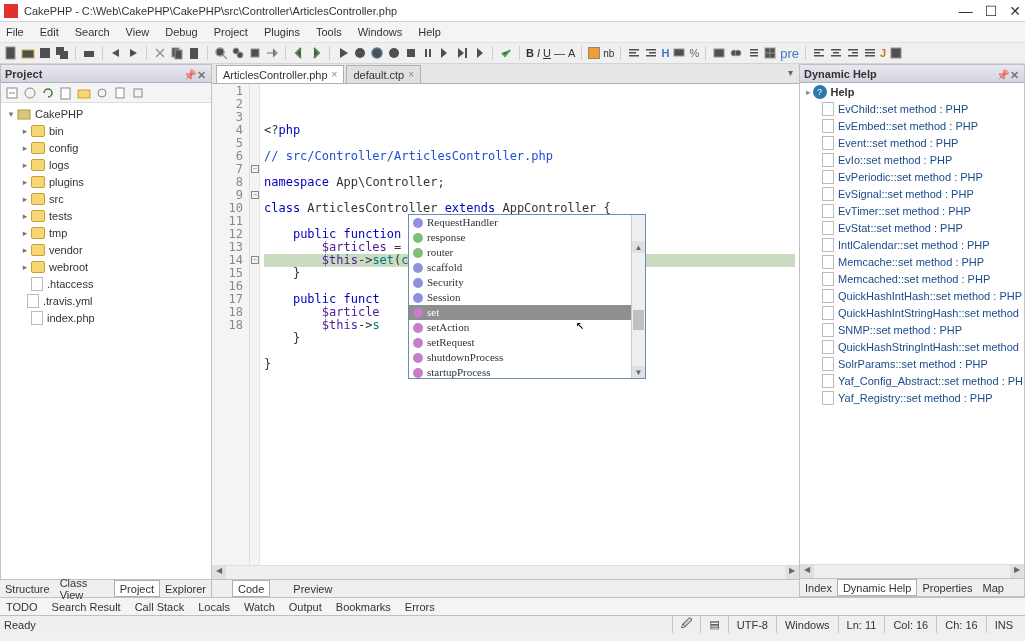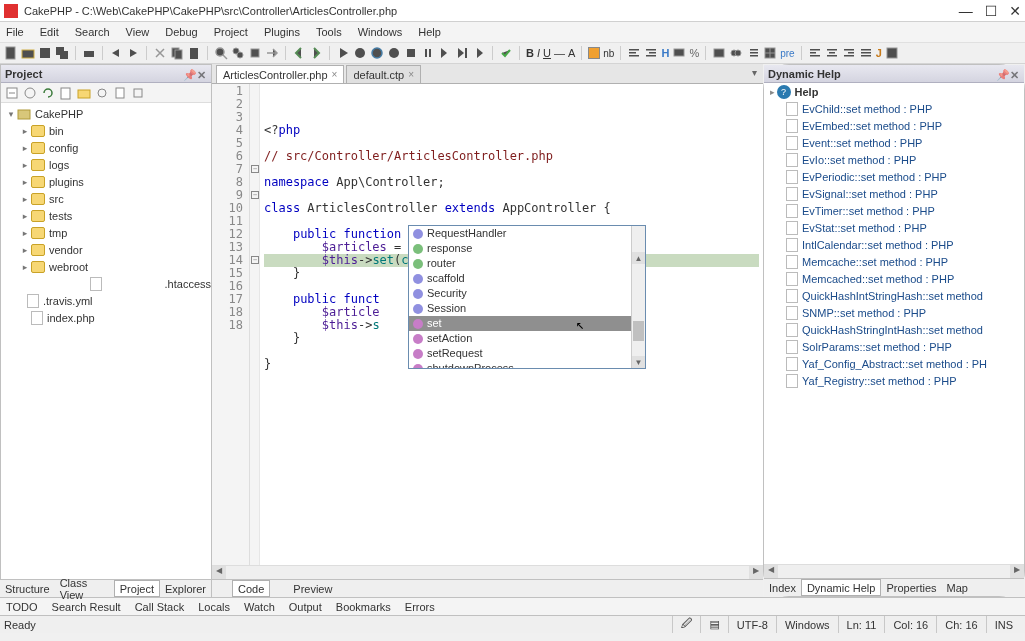--- a/index.html
+++ b/index.html
@@ -42,36 +42,36 @@
   .fold-col { width: 10px; background: #f4f4f4; border-right: 1px solid #e6e6e6; }
   .fbox { width: 10px; height: 13px; display: flex; align-items: center; justify-content: center; color: #888; font-size: 9px; }
   .fbox .box { width: 8px; height: 8px; border: 1px solid #888; font-size: 7px; text-align: center; line-height: 6px; }
   .code { flex: 1; padding: 1px 4px 0 4px; position: relative; white-space: pre; }
   .code .cl { height: 13px; }
   .code .hl { background: #c9dbc0; }
   .kw { color: #0000c0; }
   .fn { color: #007878; }
   .str { color: #a31515; }
   .var { color: #4c1d95; }
-  .cm { color: #7f1d1d; }
+  .cm { color: #1d4ed8; }
   .pun { color: #333; }
-  .autocomplete { position: absolute; left: 148px; top: 141px; width: 238px; height: 144px; background: #fff; border: 1px solid #6a8caf; font-family: Liberation Sans, sans-serif; font-size: 11px; z-index: 10; display: flex; }
+  .autocomplete { position: absolute; left: 148px; top: 130px; width: 238px; height: 165px; background: #fff; border: 1px solid #6a8caf; font-family: Liberation Serif, serif; font-size: 11px; z-index: 10; display: flex; }
   .ac-list { flex: 1; overflow: hidden; }
   .ac-row { height: 15px; display: flex; align-items: center; padding-left: 4px; cursor: pointer; }
   .ac-row.sel { background: #8f8f8f; color: #fff; }
   .ac-row .ac-icon { width: 10px; height: 10px; border-radius: 5px; margin-right: 4px; }
   .ac-icon.method { background: #c77dc7; }
   .ac-icon.prop { background: #7bbf7b; }
   .ac-icon.field { background: #9090e0; }
   .ac-scroll { width: 14px; background: #efefef; border-left: 1px solid #ccc; position: relative; }
   .ac-scroll .up, .ac-scroll .down { height: 12px; background: #e0e0e0; text-align: center; font-size: 8px; color: #666; }
   .ac-scroll .down { position: absolute; bottom: 0; left: 0; right: 0; }
   .ac-scroll .thumb { position: absolute; left: 1px; right: 1px; top: 95px; height: 20px; background: #c0c0c0; }
   .cursor-ptr { position: absolute; left: 316px; top: 234px; font-size: 14px; color: #000; z-index: 20; }
-  .right-pane { width: 262px; border-radius: 26px; }
+  .right-pane { width: 226px; }
   .help-body { flex: 1; background: #fff; overflow: auto; padding: 0; font-size: 11px; }
   .help-head { display: flex; align-items: center; height: 17px; padding-left: 6px; }
   .help-head .qicon { width: 14px; height: 14px; border-radius: 7px; background: #2a7ab0; color: #fff; text-align: center; line-height: 14px; font-size: 9px; margin-right: 4px; }
   .help-item { display: flex; align-items: center; height: 17px; padding-left: 22px; cursor: pointer; color: #1a4b8a; white-space: nowrap; overflow: hidden; }
   .help-item .doc-icon { width: 12px; height: 14px; background: #fff; border: 1px solid #bbb; margin-right: 4px; }
   .btm-tabs { height: 18px; background: #efefef; border-top: 1px solid #c0c0c0; display: flex; align-items: center; font-size: 11px; }
   .btm-tabs .btab { height: 17px; border: 1px solid #b0b0b0; padding: 0 5px; display: flex; align-items: center; cursor: pointer; background: #f0f0f0; }
   .btm-tabs .btab.active { background: #fff; font-weight: normal; }
   .bottom-panel-tabs { height: 18px; background: #f4f4f4; border-top: 1px solid #c0c0c0; display: flex; align-items: center; font-size: 11px; padding-left: 6px; gap: 14px; }
   .status-bar { height: 18px; background: #efefef; border-top: 1px solid #c0c0c0; display: flex; align-items: center; font-size: 11px; padding: 0 4px; }
@@ -235,21 +235,21 @@
     </svg>
   <svg class="tb-icon" viewBox="0 0 14 14">
       <rect x="4" y="3" width="8" height="1.5" fill="#888"></rect>
       <rect x="4" y="6" width="8" height="1.5" fill="#888"></rect>
       <rect x="4" y="9" width="8" height="1.5" fill="#888"></rect>
     </svg>
   <svg class="tb-icon" viewBox="0 0 14 14">
       <rect x="2" y="2" width="10" height="10" fill="none" stroke="#888"></rect>
       <path d="M7 2 V12 M2 7 H12" stroke="#888"></path>
     </svg>
-  <span style="font-size:10px;color:#3a7ac7;">pre</span>
+  <span style="font-size:13px;color:#3a7ac7;">pre</span>
   <div class="sep"></div>
   <svg class="tb-icon" viewBox="0 0 14 14">
       <rect x="2" y="3" width="10" height="1.5" fill="#888"></rect>
       <rect x="2" y="6" width="6" height="1.5" fill="#888"></rect>
       <rect x="2" y="9" width="10" height="1.5" fill="#888"></rect>
     </svg>
   <svg class="tb-icon" viewBox="0 0 14 14">
       <rect x="2" y="3" width="10" height="1.5" fill="#888"></rect>
       <rect x="4" y="6" width="6" height="1.5" fill="#888"></rect>
       <rect x="2" y="9" width="10" height="1.5" fill="#888"></rect>
@@ -353,21 +353,21 @@
           <div class="tree-row" style="padding-left: 18px;">
             <span class="tw">▸</span>
             <span class="folder-icon"></span>
             <span>vendor</span>
           </div>
           <div class="tree-row" style="padding-left: 18px;">
             <span class="tw">▸</span>
             <span class="folder-icon"></span>
             <span>webroot</span>
           </div>
-          <div class="tree-row" style="padding-left: 18px; justify-content: space-between;">
+          <div class="tree-row" style="padding-left: 18px;">
             <span class="tw"></span>
             <span class="file-icon"></span>
             <span>.htaccess</span>
           </div>
           <div class="tree-row" style="padding-left: 14px;">
             <span class="tw"></span>
             <span class="file-icon"></span>
             <span>.travis.yml</span>
           </div>
           <div class="tree-row" style="padding-left: 18px;">
@@ -521,20 +521,24 @@
           <div class="help-item">
             <span class="doc-icon"></span>
             <span>Memcache::set method : PHP</span>
           </div>
           <div class="help-item">
             <span class="doc-icon"></span>
             <span>Memcached::set method : PHP</span>
           </div>
           <div class="help-item">
             <span class="doc-icon"></span>
+            <span>QuickHashIntHash::set method : PHP</span>
+          </div>
+          <div class="help-item">
+            <span class="doc-icon"></span>
             <span>QuickHashIntStringHash::set method</span>
           </div>
           <div class="help-item">
             <span class="doc-icon"></span>
             <span>SNMP::set method : PHP</span>
           </div>
           <div class="help-item">
             <span class="doc-icon"></span>
             <span>QuickHashStringIntHash::set method</span>
           </div>

